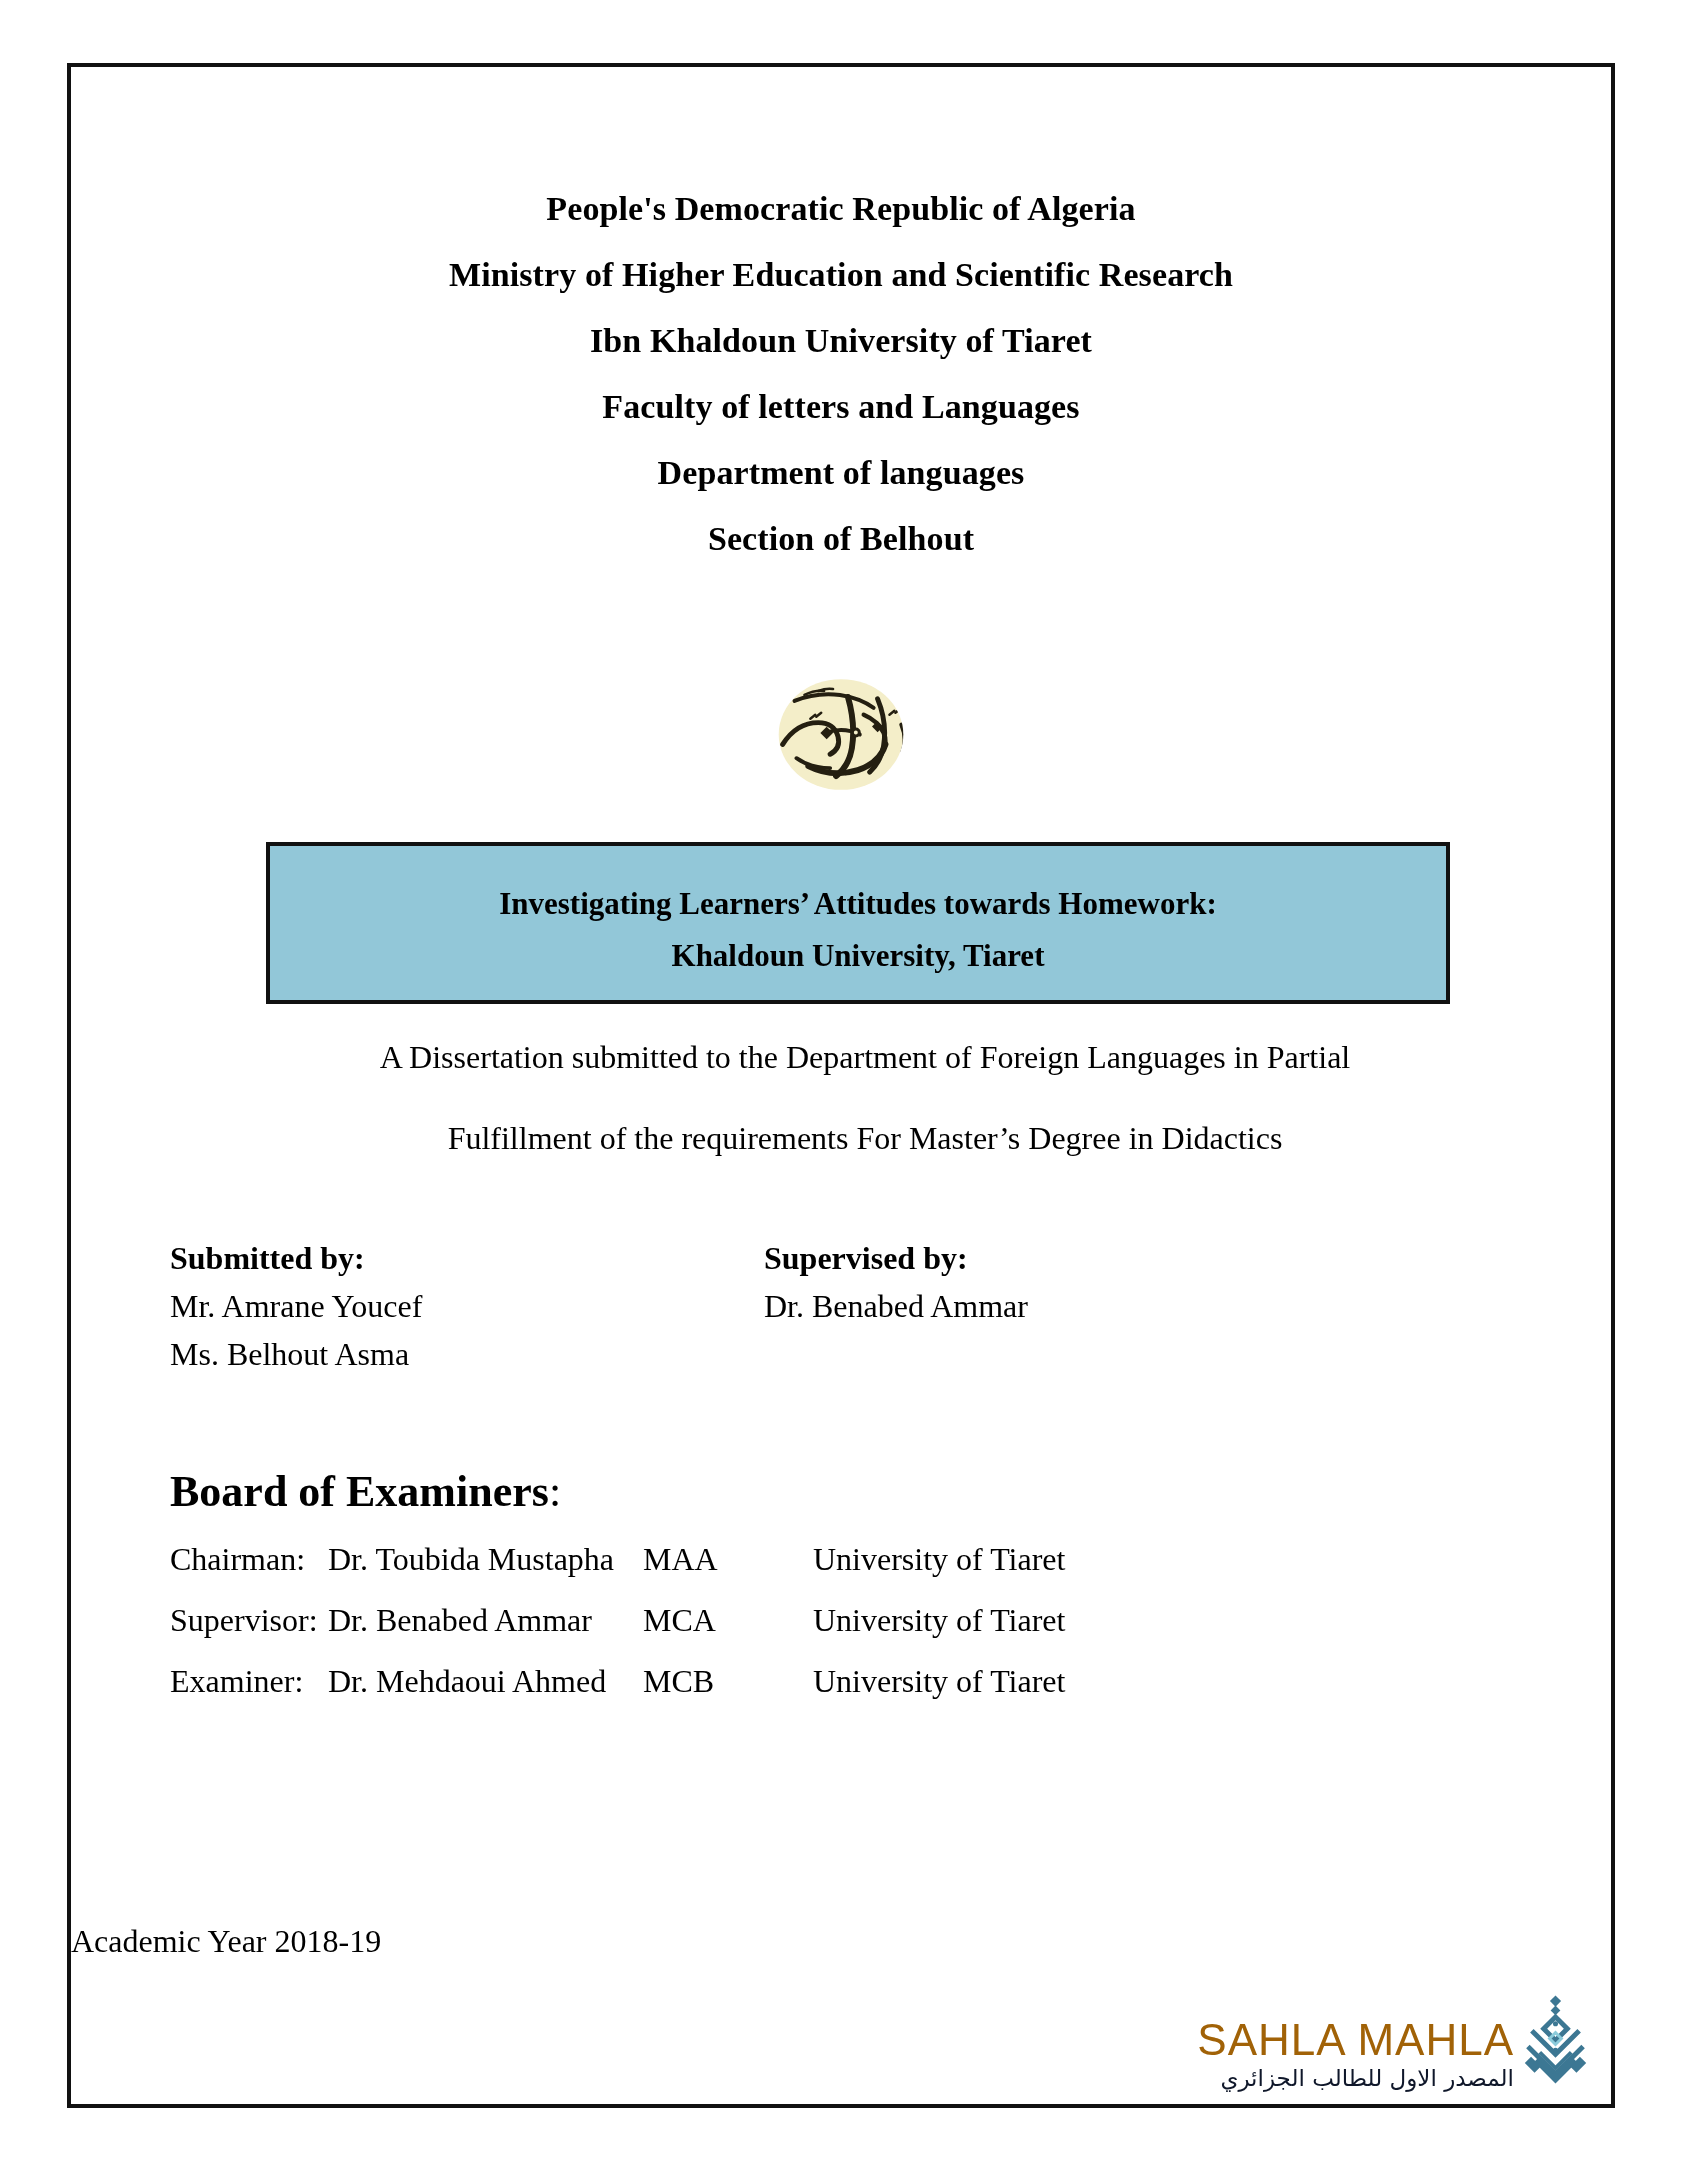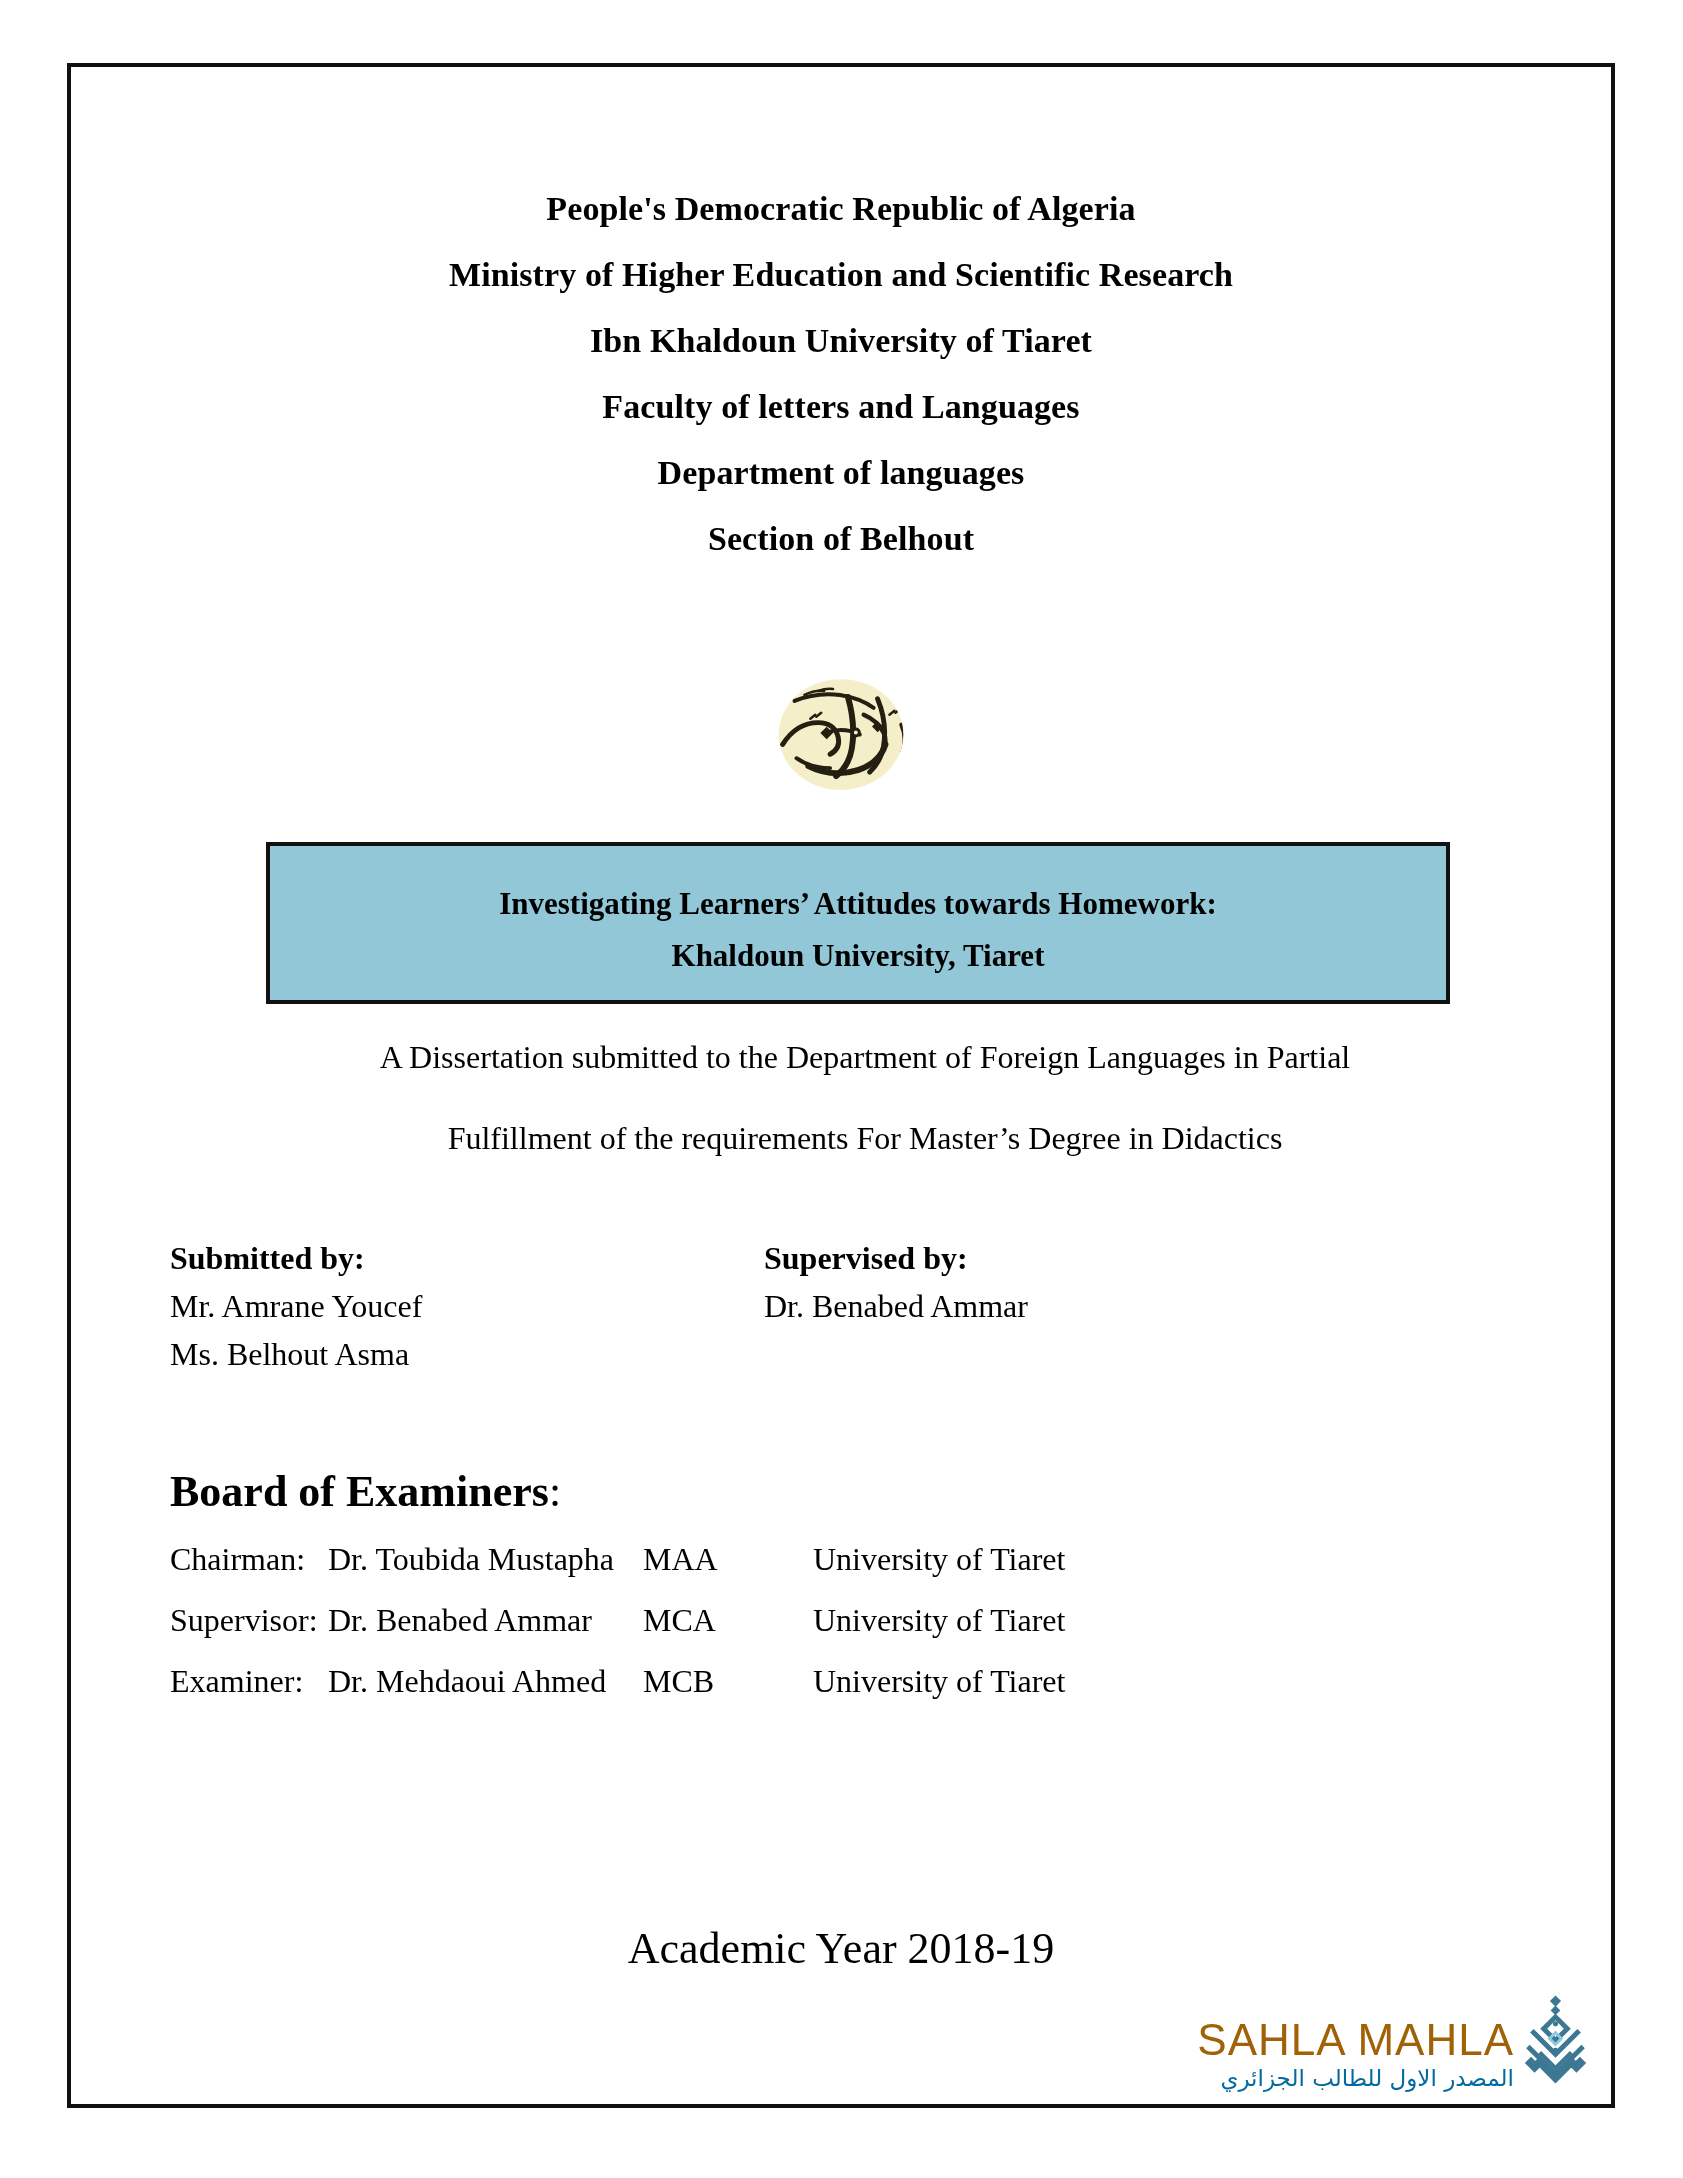--- a/index.html
+++ b/index.html
@@ -162,22 +162,21 @@
   .col-name   { width: 315px; }
   .col-rank   { width: 170px; }
   .col-inst   { width: 317px; }
 
   
   #academic-year {
     position: absolute;
     left: 0;
     right: 0;
     top: 1856px;
-    text-align: center;
-    font-size: 44px;
+    font-size: 32px;
     white-space: nowrap;
   }
 
   
   #watermark {
     position: absolute;
     right: 22px;
     bottom: 14px;
     display: flex;
     align-items: flex-end;
@@ -190,21 +189,21 @@
   #watermark-title {
     font-family: "Liberation Sans", "DejaVu Sans", sans-serif;
     font-size: 44px;
     letter-spacing: 1px;
     color: #a16207;
     white-space: nowrap;
   }
   #watermark-subtitle {
     font-family: "DejaVu Sans", "Liberation Sans", sans-serif;
     font-size: 23px;
-    color: #0369a1;
+    color: #0f172a;
     white-space: nowrap;
     direction: rtl;
     margin-top: 5px;
   }
   #watermark-ornament {
     width: 67px;
     height: 95px;
     flex: 0 0 auto;
   }
   #watermark-ornament svg { display:block; width:67px; height:95px; }

